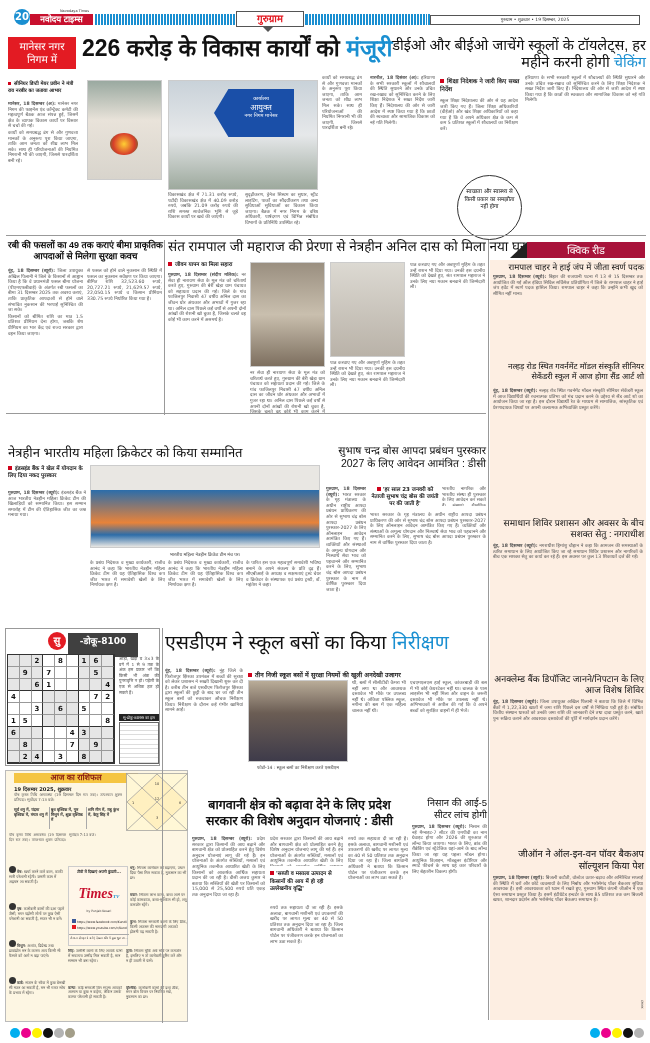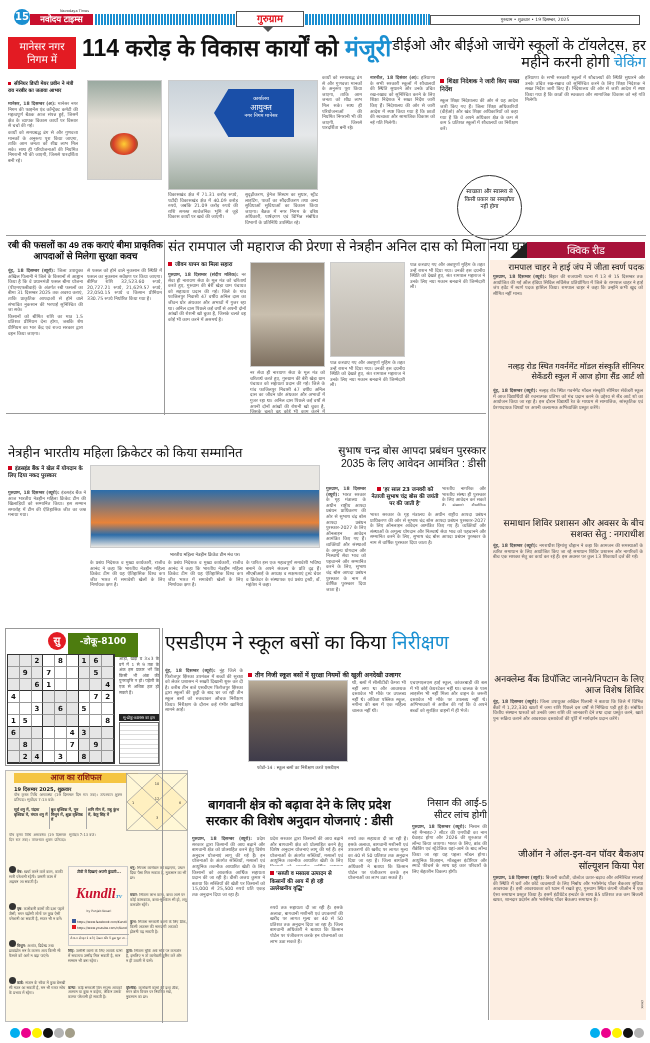--- a/index.html
+++ b/index.html
@@ -14,33 +14,33 @@
 .photo{background:linear-gradient(135deg,#8a9aa8,#5b6b77 40%,#c7cfd4);border:1px solid #ccc}
 .caption{font-size:4.5px;color:#444;text-align:center}
 .vline{position:absolute;width:1px;background:#999}
 .hline{position:absolute;height:1px;background:#999}
 .cmyk{display:inline-block;width:10px;height:10px;border-radius:50%;margin-right:1px}
 </style>
 </head>
 <body>
 
 <div class="abs" style="left:0;top:0;width:650px;height:30px;">
-  <div class="abs" style="left:14px;top:9px;width:16px;height:16px;border-radius:50%;background:#1a8fd1;color:#fff;font-size:10px;font-weight:bold;text-align:center;line-height:16px;">15</div>
+  <div class="abs" style="left:14px;top:9px;width:16px;height:16px;border-radius:50%;background:#1a8fd1;color:#fff;font-size:10px;font-weight:bold;text-align:center;line-height:16px;">20</div>
   <div class="abs" style="left:60px;top:9px;font-size:3.5px;color:#333;">Navodaya Times</div>
   <div class="abs" style="left:30px;top:14px;width:63px;height:11px;background:#c8102e;color:#fff;font-family:'Liberation Sans',sans-serif;font-weight:bold;font-size:8.5px;line-height:11px;text-align:center;">नवोदय टाइम्स</div>
   <div class="abs" style="left:95px;top:14px;width:335px;height:11px;background:repeating-linear-gradient(90deg,#1a8fd1 0 2px,#fff 2px 3px);"></div>
   <div class="abs" style="left:236px;top:11px;width:68px;height:16px;background:#fff;border:1px solid #555;color:#e31b23;font-family:'Liberation Sans',sans-serif;font-weight:bold;font-size:10px;line-height:14px;text-align:center;">गुरुग्राम</div>
   <div class="abs" style="left:263px;top:27px;width:0;height:0;border-left:5px solid transparent;border-right:5px solid transparent;border-top:5px solid #555;"></div>
   <div class="abs" style="left:306px;top:14px;width:120px;height:11px;background:repeating-linear-gradient(90deg,#1a8fd1 0 2px,#fff 2px 3px);"></div>
   <div class="abs" style="left:430px;top:15px;width:210px;height:10px;border:1px solid #555;font-size:4.5px;line-height:8px;text-align:center;color:#333;">गुरुग्राम • शुक्रवार • 19 दिसम्बर, 2025</div>
 </div>
 
 <div class="abs" style="left:8px;top:37px;width:68px;height:32px;background:#e31b23;color:#fff;font-family:'Liberation Sans',sans-serif;font-size:10.5px;line-height:13px;text-align:center;padding-top:3px;">मानेसर नगर निगम में</div>
 <div class="abs hl" style="left:82px;top:36px;width:240px;font-size:23px;text-align:left;white-space:nowrap;">
-  <span>114 करोड़ के विकास कार्यों को</span>
+  <span>226 करोड़ के विकास कार्यों को</span>
   <span style="color:#1a8fd1;">मंजूरी</span>
 </div>
 <div class="abs sub" style="left:8px;top:80px;width:70px;font-size:5px;line-height:6.5px;"><span class="sq" style="width:3px;height:3px;"></span><span>सीनियर डिप्टी मेयर प्रवीन ने मंत्री राव नरबीर का जताया आभार</span></div>
 <div class="abs txt" style="left:8px;top:101px;width:70px;height:128px;">
   <p><b>मानेसर, 18 दिसम्बर (अ):</b> <span>मानेसर नगर निगम की फाइनेंस एंड कॉन्ट्रैक्ट कमेटी की महत्वपूर्ण बैठक आज संपन्न हुई, जिसमें क्षेत्र के व्यापक विकास कार्यों पर विस्तार से चर्चा की गई।</span></p>
   <p>कार्यों को समयबद्ध ढंग से और गुणवत्ता मानकों के अनुरूप पूरा किया जाएगा, ताकि आम जनता को शीघ्र लाभ मिल सके। साथ ही परियोजनाओं की नियमित निगरानी भी की जाएगी, जिससे पारदर्शिता बनी रहे।</p>
 </div>
 <div class="abs photo" style="left:87px;top:80px;width:75px;height:100px;background:linear-gradient(180deg,#9aa9a0,#e9e3da 40%,#d8d4cc);">
   <div class="abs" style="left:22px;top:52px;width:28px;height:22px;border-radius:50%;background:radial-gradient(circle,#ffcf33,#d83f2a 60%,#3b7a3a);"></div>
 </div>
@@ -109,29 +109,29 @@
 <div class="hline" style="left:6px;top:413px;width:480px;"></div>
 <div class="abs hln" style="left:8px;top:446px;width:320px;font-size:13px;text-align:left;white-space:nowrap;">नेत्रहीन भारतीय महिला क्रिकेटर को किया सम्मानित</div>
 <div class="abs sub" style="left:8px;top:465px;width:80px;font-size:5.5px;line-height:7px;"><span class="sq" style="width:4px;height:4px;"></span><span>इंडसइंड बैंक ने खेल में योगदान के लिए दिया नकद पुरस्कार</span></div>
 <div class="abs txt" style="left:8px;top:490px;width:78px;height:125px;"><b>गुरुग्राम, 18 दिसम्बर (ब्यूरो):</b> <span>इंडसइंड बैंक ने आज भारतीय नेत्रहीन महिला क्रिकेट टीम की खिलाड़ियों को सम्मानित किया। इस सम्मान समारोह में टीम की ऐतिहासिक जीत का जश्न मनाया गया।</span></div>
 <div class="abs photo" style="left:90px;top:465px;width:230px;height:83px;background:linear-gradient(180deg,#e9e7e3 0 30%,#2d6da9 30%,#e8833a 70%,#2d6da9 85%,#e9e7e3);"></div>
 <div class="abs caption" style="left:90px;top:551px;width:230px;">भारतीय महिला नेत्रहीन क्रिकेट टीम मंच पर।</div>
 <div class="abs txt" style="left:90px;top:560px;width:75px;height:55px;">के प्रबंध निदेशक व मुख्य कार्यकारी, राजीव आनंद ने कहा कि भारतीय नेत्रहीन महिला क्रिकेट टीम की यह ऐतिहासिक विश्व कप जीत भारत में समावेशी खेलों के लिए निर्णायक क्षण है।</div>
 <div class="abs txt" style="left:168px;top:560px;width:75px;height:55px;">के प्रबंध निदेशक व मुख्य कार्यकारी, राजीव आनंद ने कहा कि भारतीय नेत्रहीन महिला क्रिकेट टीम की यह ऐतिहासिक विश्व कप जीत भारत में समावेशी खेलों के लिए निर्णायक क्षण है।</div>
 <div class="abs txt" style="left:246px;top:560px;width:75px;height:55px;">के पारित इस एक महत्वपूर्ण समावेशी भविष्य बनाने के अपने संकल्प के प्रति दृढ़ हैं। सीएबीआई के अध्यक्ष व सक्षमताएं ट्रस्ट चेयर व क्रिकेटर के संस्थापक एवं प्रबंध ट्रस्टी, डॉ. महंतेश ने कहा।</div>
 
-<div class="abs hln" style="left:326px;top:444px;width:160px;font-size:10.5px;line-height:13px;">सुभाष चन्द्र बोस आपदा प्रबंधन पुरस्कार 2035 के लिए आवेदन आमंत्रित : डीसी</div>
+<div class="abs hln" style="left:326px;top:444px;width:160px;font-size:10.5px;line-height:13px;">सुभाष चन्द्र बोस आपदा प्रबंधन पुरस्कार 2027 के लिए आवेदन आमंत्रित : डीसी</div>
 <div class="abs" style="left:370px;top:486px;width:70px;font-size:5.5px;font-weight:bold;line-height:7px;text-align:center;"><span class="sq" style="display:inline-block;width:4px;height:4px;background:#d0021b;margin-right:2px;"></span><span>'हर साल 23 जनवरी को नेताजी सुभाष चंद्र बोस की जयंती पर की जाती है'</span></div>
 <div class="abs txt" style="left:326px;top:486px;width:40px;height:130px;"><b>गुरुग्राम, 18 दिसम्बर (ब्यूरो):</b> <span>भारत सरकार के गृह मंत्रालय के अधीन राष्ट्रीय आपदा प्रबंधन प्राधिकरण की ओर से सुभाष चंद्र बोस आपदा प्रबंधन पुरस्कार-2027 के लिए ऑनलाइन आवेदन आमंत्रित किए गए हैं। व्यक्तियों और संस्थाओं के अमूल्य योगदान और निःस्वार्थ सेवा भाव को पहचानने और सम्मानित करने के लिए, सुभाष चंद्र बोस आपदा प्रबंधन पुरस्कार के नाम से वार्षिक पुरस्कार दिया जाता है।</span></div>
 <div class="abs txt" style="left:442px;top:486px;width:44px;height:20px;">भारतीय नागरिक और भारतीय संस्था ही पुरस्कार के लिए आवेदन कर सकते हैं। संस्थाएं, शैक्षणिक संस्थाएं, कॉर्पोरेट संस्थाएं, स्वैच्छिक/आनुषंगिक संस्थाएं, प्रतिष्ठित व्यक्ति आदि व अन्य संस्थाएं।</div>
 <div class="abs txt" style="left:370px;top:512px;width:116px;height:105px;">भारत सरकार के गृह मंत्रालय के अधीन राष्ट्रीय आपदा प्रबंधन प्राधिकरण की ओर से सुभाष चंद्र बोस आपदा प्रबंधन पुरस्कार-2027 के लिए ऑनलाइन आवेदन आमंत्रित किए गए हैं। व्यक्तियों और संस्थाओं के अमूल्य योगदान और निःस्वार्थ सेवा भाव को पहचानने और सम्मानित करने के लिए, सुभाष चंद्र बोस आपदा प्रबंधन पुरस्कार के नाम से वार्षिक पुरस्कार दिया जाता है।</div>
 
 <div class="abs" style="left:5px;top:628px;width:155px;height:138px;border:1px solid #999;">
   <div class="abs" style="left:42px;top:3px;width:18px;height:18px;border-radius:50%;background:#e31b23;color:#fff;font-weight:bold;font-size:10px;text-align:center;line-height:18px;">सु</div>
-  <div class="abs" style="left:62px;top:4px;width:70px;height:24px;background:#4d7c0f;color:#fff;font-weight:bold;font-size:9px;line-height:16px;text-align:center;">-डोकू-8100</div>
+  <div class="abs" style="left:62px;top:4px;width:70px;height:24px;background:#404040;color:#fff;font-weight:bold;font-size:9px;line-height:16px;text-align:center;">-डोकू-8100</div>
   <div class="abs" style="left:1px;top:25px;width:108px;height:110px;display:grid;grid-template-columns:repeat(9,1fr);grid-template-rows:repeat(9,1fr);border:1px solid #333;" id="sudoku-grid">
       <div style="display: flex; align-items: center; justify-content: center; font-size: 7px; font-weight: bold; color: rgb(17, 17, 17); background: rgb(230, 230, 230); border-right: 0.5px solid rgb(153, 153, 153); border-bottom: 0.5px solid rgb(153, 153, 153);"></div>
       <div style="display: flex; align-items: center; justify-content: center; font-size: 7px; font-weight: bold; color: rgb(17, 17, 17); background: rgb(230, 230, 230); border-right: 0.5px solid rgb(153, 153, 153); border-bottom: 0.5px solid rgb(153, 153, 153);"></div>
       <div style="display: flex; align-items: center; justify-content: center; font-size: 7px; font-weight: bold; color: rgb(17, 17, 17); background: rgb(230, 230, 230); border-right: 1px solid rgb(51, 51, 51); border-bottom: 0.5px solid rgb(153, 153, 153);">2</div>
       <div style="display: flex; align-items: center; justify-content: center; font-size: 7px; font-weight: bold; color: rgb(17, 17, 17); background: rgb(255, 255, 255); border-right: 0.5px solid rgb(153, 153, 153); border-bottom: 0.5px solid rgb(153, 153, 153);"></div>
       <div style="display: flex; align-items: center; justify-content: center; font-size: 7px; font-weight: bold; color: rgb(17, 17, 17); background: rgb(255, 255, 255); border-right: 0.5px solid rgb(153, 153, 153); border-bottom: 0.5px solid rgb(153, 153, 153);">8</div>
       <div style="display: flex; align-items: center; justify-content: center; font-size: 7px; font-weight: bold; color: rgb(17, 17, 17); background: rgb(255, 255, 255); border-right: 1px solid rgb(51, 51, 51); border-bottom: 0.5px solid rgb(153, 153, 153);"></div>
       <div style="display: flex; align-items: center; justify-content: center; font-size: 7px; font-weight: bold; color: rgb(17, 17, 17); background: rgb(230, 230, 230); border-right: 0.5px solid rgb(153, 153, 153); border-bottom: 0.5px solid rgb(153, 153, 153);">1</div>
       <div style="display: flex; align-items: center; justify-content: center; font-size: 7px; font-weight: bold; color: rgb(17, 17, 17); background: rgb(230, 230, 230); border-right: 0.5px solid rgb(153, 153, 153); border-bottom: 0.5px solid rgb(153, 153, 153);">6</div>
       <div style="display: flex; align-items: center; justify-content: center; font-size: 7px; font-weight: bold; color: rgb(17, 17, 17); background: rgb(230, 230, 230); border-right: 1px solid rgb(51, 51, 51); border-bottom: 0.5px solid rgb(153, 153, 153);"></div>
@@ -242,21 +242,21 @@
     <text x="31" y="27" font-size="3.5" text-anchor="middle" fill="#333">12</text>
     <text x="31" y="46" font-size="3.5" text-anchor="middle" fill="#333">3</text>
     <text x="6" y="31" font-size="3.5" fill="#333">1</text>
     <text x="53" y="31" font-size="3.5" fill="#333">6</text>
   </svg>
   <div class="abs txt" style="left:3px;top:62px;width:177px;height:30px;font-size:3.7px;line-height:4.6px;column-count:3;column-gap:3px;">पौष कृष्ण तिथि अमावस्या (19 दिसम्बर दिन रात तक)। तत्पश्चात शुक्ल प्रतिपदा। सूर्योदय 7:13 बजे।</div>
 
   <div class="abs" style="left:62px;top:95px;width:60px;height:80px;background:#fff6e9;border:1px solid #ccc;">
     <div class="abs" style="left:0;top:2px;width:60px;font-size:3.8px;font-weight:bold;text-align:center;">टीवी में दिखाएं अपनी कुंडली...</div>
     <div class="abs" style="left:4px;top:12px;width:52px;height:30px;color:#c8102e;font-family:'Liberation Serif',serif;font-weight:bold;font-style:italic;font-size:14px;text-align:center;line-height:30px;">
-      <span>Kundli</span><span style="font-size:5px;color:#1a8fd1;">TV</span>
+      <span>Times</span><span style="font-size:5px;color:#1a8fd1;">TV</span>
     </div>
     <div class="abs" style="left:0;top:42px;width:60px;font-size:3px;text-align:center;color:#444;">by Punjab Kesari</div>
     <div class="abs" style="left:3px;top:52px;width:55px;font-size:3px;white-space:nowrap;overflow:hidden;"><span style="display:inline-block;width:4px;height:4px;background:#3b5998;margin-right:1px;"></span><span>https://www.facebook.com/KundliTv</span></div>
     <div class="abs" style="left:3px;top:58px;width:55px;font-size:3px;white-space:nowrap;overflow:hidden;"><span style="display:inline-block;width:4px;height:4px;background:#e31b23;margin-right:1px;"></span><span>https://www.youtube.com/c/KundliTv</span></div>
     <div class="abs" style="left:0;top:67px;width:60px;font-size:3px;text-align:center;border-top:1px solid #aaa;padding-top:1px;">रोजाना दोपहर 1 बजे | देखना और ये दुख भूल जा...</div>
   </div>
 
   <div class="abs" style="left:3px;top:95px;width:57px;height:155px;font-size:3.8px;line-height:4.8px;color:#444;">
     <div style="height:37px;overflow:hidden;"><span style="display:inline-block;width:7px;height:7px;border-radius:50%;background:#333;margin-right:1px;"></span><b>मेष</b>: <span>खर्चा करने वाले काम, काफी सारी परेशानी रहेगी। जरूरी काम में अड़चन आ सकती है।</span></div>
     <div style="height:37px;overflow:hidden;"><span style="display:inline-block;width:7px;height:7px;border-radius:50%;background:#333;margin-right:1px;"></span><b>वृष</b>: <span>कारोबारी कामों की दशा पहले जैसी, मगर पड़ोसी लोगों पर कुछ ऐसी परेशानी आ सकती है, सफर भी न करें।</span></div>

